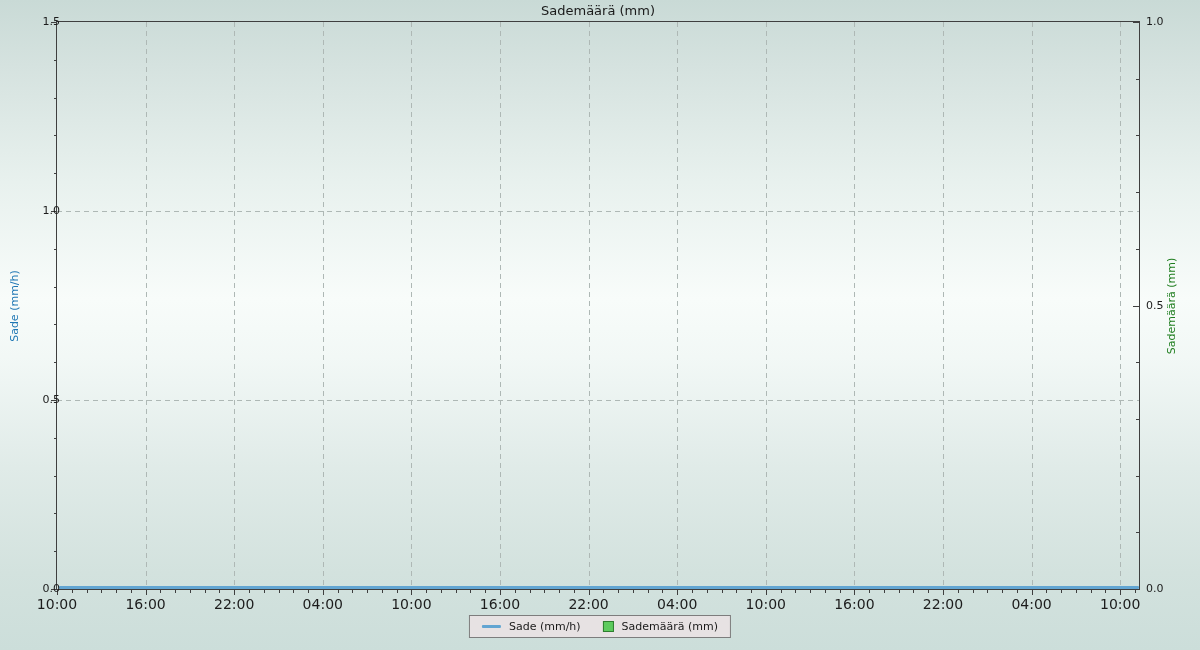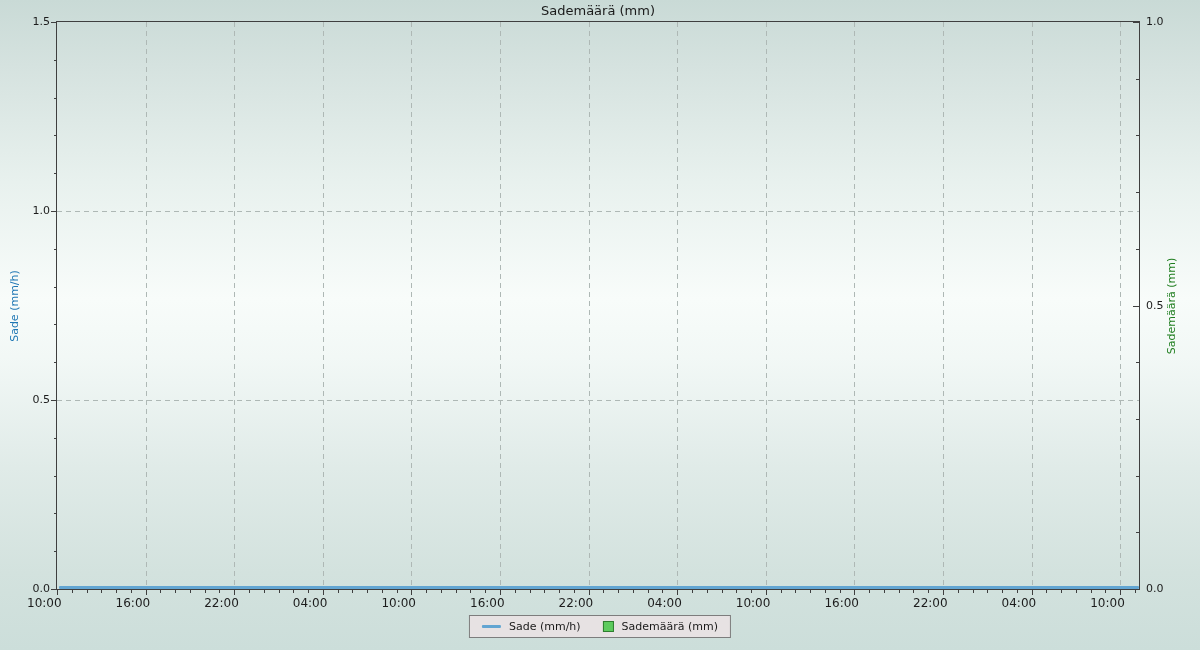--- a/index.html
+++ b/index.html
@@ -34,25 +34,25 @@
   .vgrid{
     position:absolute;width:1px;
     background:repeating-linear-gradient(to bottom,#aeb8b5 0 5px,transparent 5px 9px);
   }
   .hgrid{
     position:absolute;height:1px;
     background:repeating-linear-gradient(to right,#aeb8b5 0 5px,transparent 5px 9px);
   }
   .tick{position:absolute;background:#3f3f3f;}
   .xlab{
-    position:absolute;width:60px;margin-left:-30px;
-    font-size:12px;color:#1c1c1c;
+    position:absolute;width:60px;margin-left:-30px;text-align:center;
+    font-size:14px;color:#1c1c1c;
   }
   .ylab-left{
-    position:absolute;left:0;width:50px;text-align:right;
+    position:absolute;left:10px;width:50px;text-align:right;
     font-size:11px;color:#1c1c1c;
   }
   .ylab-right{
     position:absolute;left:1146px;width:50px;text-align:left;
     font-size:11px;color:#1c1c1c;
   }
   .legend{
     position:absolute;top:615px;left:50%;transform:translateX(-50%);
     display:inline-flex;align-items:center;gap:22px;
     padding:4px 12px;

